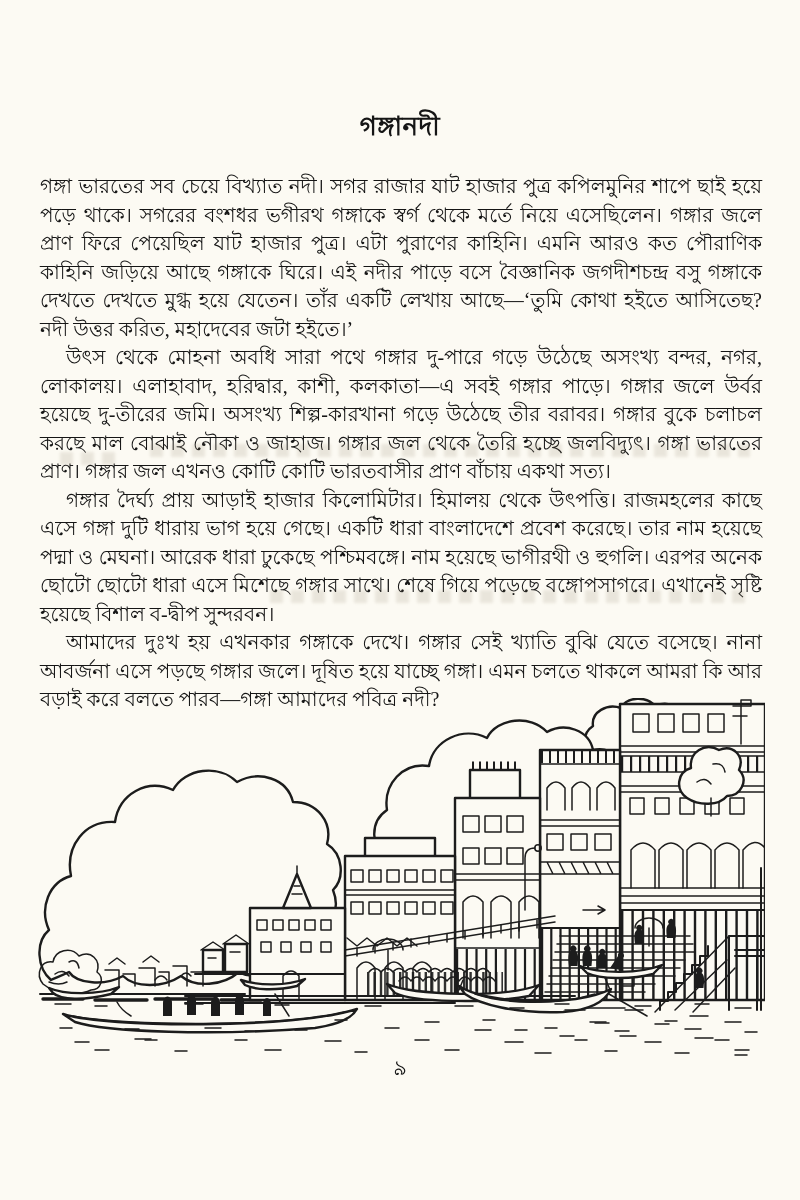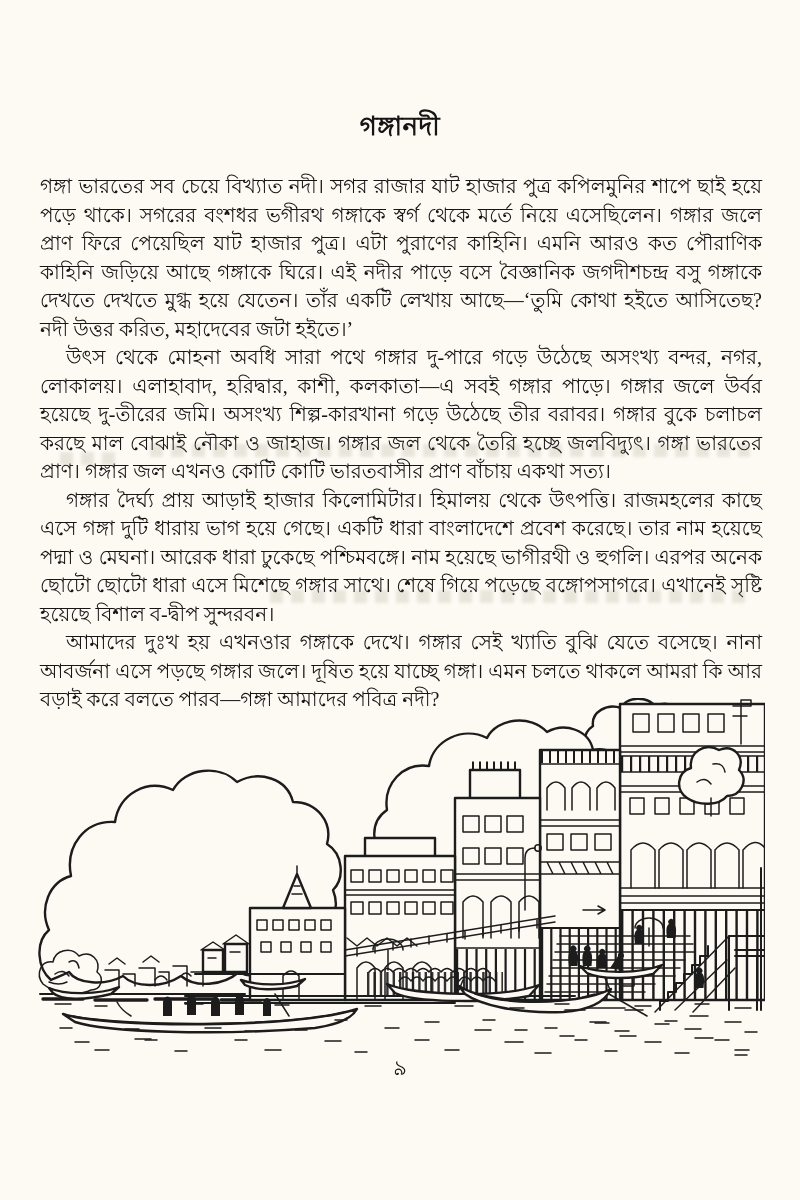--- a/index.html
+++ b/index.html
@@ -44,21 +44,21 @@
 <body>
 
 <div class="page">
 
   <h1 class="title">গঙ্গানদী</h1>
 
   <div class="body-text">
     <p class="first">গঙ্গা ভারতের সব চেয়ে বিখ্যাত নদী। সগর রাজার যাট হাজার পুত্র কপিলমুনির শাপে ছাই হয়ে পড়ে থাকে। সগরের বংশধর ভগীরথ গঙ্গাকে স্বর্গ থেকে মর্তে নিয়ে এসেছিলেন। গঙ্গার জলে প্রাণ ফিরে পেয়েছিল যাট হাজার পুত্র। এটা পুরাণের কাহিনি। এমনি আরও কত পৌরাণিক কাহিনি জড়িয়ে আছে গঙ্গাকে ঘিরে। এই নদীর পাড়ে বসে বৈজ্ঞানিক জগদীশচন্দ্র বসু গঙ্গাকে দেখতে দেখতে মুগ্ধ হয়ে যেতেন। তাঁর একটি লেখায় আছে—‘তুমি কোথা হইতে আসিতেছ? নদী উত্তর করিত, মহাদেবের জটা হইতে।’</p>
     <p>উৎস থেকে মোহনা অবধি সারা পথে গঙ্গার দু-পারে গড়ে উঠেছে অসংখ্য বন্দর, নগর, লোকালয়। এলাহাবাদ, হরিদ্বার, কাশী, কলকাতা—এ সবই গঙ্গার পাড়ে। গঙ্গার জলে উর্বর হয়েছে দু-তীরের জমি। অসংখ্য শিল্প-কারখানা গড়ে উঠেছে তীর বরাবর। গঙ্গার বুকে চলাচল করছে মাল বোঝাই নৌকা ও জাহাজ। গঙ্গার জল থেকে তৈরি হচ্ছে জলবিদ্যুৎ। গঙ্গা ভারতের প্রাণ। গঙ্গার জল এখনও কোটি কোটি ভারতবাসীর প্রাণ বাঁচায় একথা সত্য।</p>
     <p>গঙ্গার দৈর্ঘ্য প্রায় আড়াই হাজার কিলোমিটার। হিমালয় থেকে উৎপত্তি। রাজমহলের কাছে এসে গঙ্গা দুটি ধারায় ভাগ হয়ে গেছে। একটি ধারা বাংলাদেশে প্রবেশ করেছে। তার নাম হয়েছে পদ্মা ও মেঘনা। আরেক ধারা ঢুকেছে পশ্চিমবঙ্গে। নাম হয়েছে ভাগীরথী ও হুগলি। এরপর অনেক ছোটো ছোটো ধারা এসে মিশেছে গঙ্গার সাথে। শেষে গিয়ে পড়েছে বঙ্গোপসাগরে। এখানেই সৃষ্টি হয়েছে বিশাল ব-দ্বীপ সুন্দরবন।</p>
-    <p>আমাদের দুঃখ হয় এখনওার গঙ্গাকে দেখে। গঙ্গার সেই খ্যাতি বুঝি যেতে বসেছে। নানা আবর্জনা এসে পড়ছে গঙ্গার জলে। দূষিত হয়ে যাচ্ছে গঙ্গা। এমন চলতে থাকলে আমরা কি আর বড়াই করে বলতে পারব—গঙ্গা আমাদের পবিত্র নদী?</p>
+    <p>আমাদের দুঃখ হয় এখনকার গঙ্গাকে দেখে। গঙ্গার সেই খ্যাতি বুঝি যেতে বসেছে। নানা আবর্জনা এসে পড়ছে গঙ্গার জলে। দূষিত হয়ে যাচ্ছে গঙ্গা। এমন চলতে থাকলে আমরা কি আর বড়াই করে বলতে পারব—গঙ্গা আমাদের পবিত্র নদী?</p>
   </div>
 
   <div class="ghost g1"></div>
   <div class="ghost g2"></div>
   <div class="ghost g3"></div>
 
   <figure class="illustration">
     <svg viewBox="0 0 730 362" xmlns="http://www.w3.org/2000/svg">
 
       <g>

